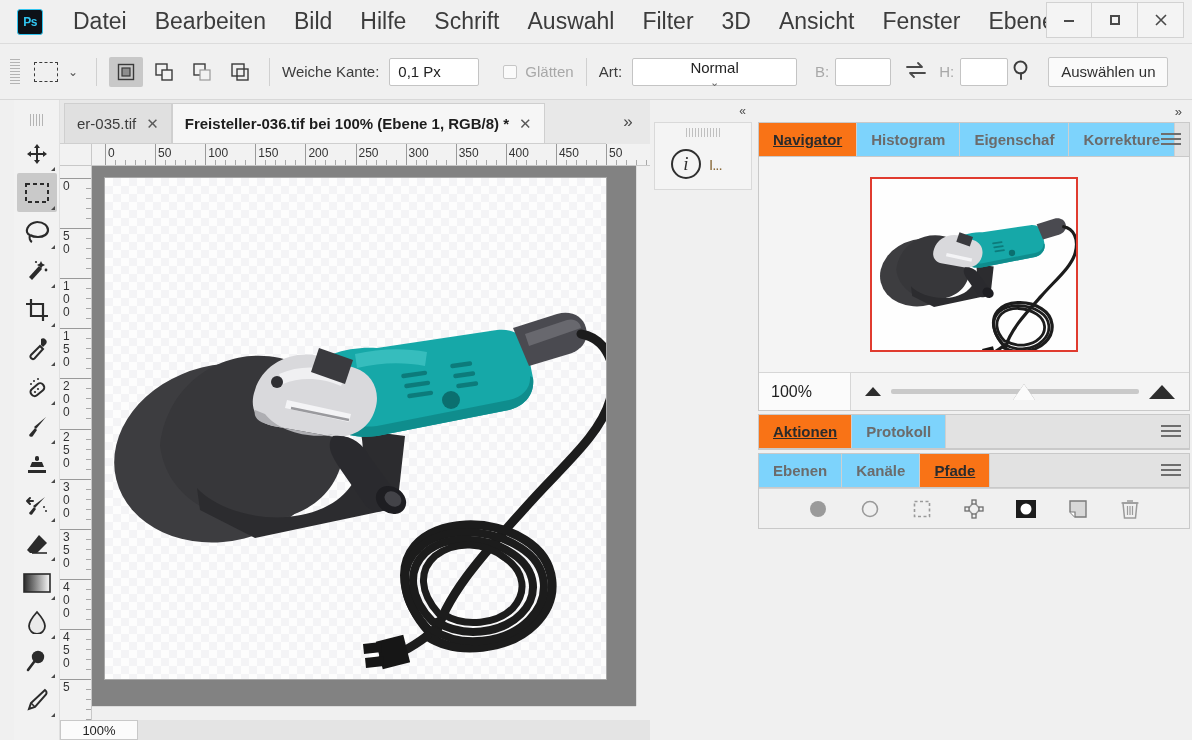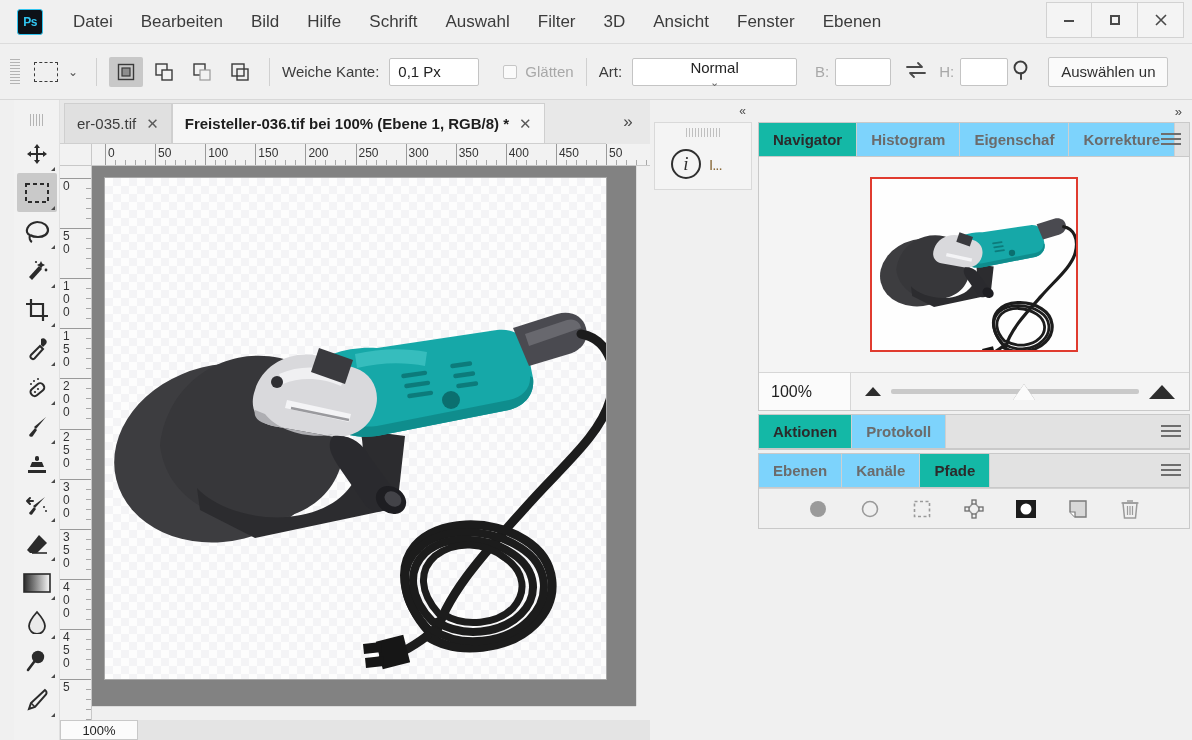--- a/index.html
+++ b/index.html
@@ -18,21 +18,21 @@
     background:#f0f0f0; border-bottom:1px solid #dcdcdc;
     display:flex; align-items:center;
   }
   .ps-logo {
     width:26px; height:26px; margin-left:17px; margin-right:16px;
     background:#0d1117; border:1px solid #31c5f0; border-radius:3px;
     color:#31c5f0; font-size:12px; font-weight:bold;
     display:flex; align-items:center; justify-content:center; letter-spacing:-.5px;
   }
   .menu-item {
-    font-size:17px; color:#3c3c3c; padding:4px 14px; white-space:nowrap; cursor:default;
+    font-size:23px; color:#3c3c3c; padding:4px 14px; white-space:nowrap; cursor:default;
   }
   .wincontrols { position:absolute; right:8px; top:2px; display:flex; }
   .wb {
     width:46px; height:36px; display:flex; align-items:center; justify-content:center;
     border:1px solid #d2d2d2; background:#f4f4f4; color:#4a4a4a;
   }
   .wb + .wb { border-left:none; }
 
   
   .optionsbar {
@@ -172,21 +172,21 @@
   
   .rightcol { position:absolute; left:756px; top:100px; width:436px; bottom:0; background:#f0f0f0; }
   .rc-head { height:22px; display:flex; align-items:center; justify-content:flex-end; padding-right:10px; font-size:13px; color:#4a4a4a; }
   .panel { background:#f0f0f0; border:1px solid #c9c9c9; margin:0 2px 3px 2px; }
   .ptabs { display:flex; align-items:stretch; height:34px; background:#e2e2e2; border-bottom:1px solid #c9c9c9; position:relative; }
   .ptab {
     display:flex; align-items:center; padding:0 14px; font-size:15px; font-weight:bold;
     color:#6b6b6b; background:#7dd3fc; border-right:1px solid #cfcfcf; white-space:nowrap;
     max-width:110px; overflow:hidden;
   }
-  .ptab.active { background:#14b8a6; color:#2b2b2b; }
+  .ptab.active { background:#f97316; color:#2b2b2b;text-decoration:underline; }
   .phamburger { position:absolute; right:8px; top:50%; transform:translateY(-50%); width:20px; height:14px;
     background-image: repeating-linear-gradient(to bottom,#6e6e6e 0,#6e6e6e 2px,transparent 2px,transparent 5px); }
   .nav-body { height:215px; background:#f4f4f4; display:flex; align-items:center; justify-content:center; }
   .nav-thumb { position:relative; width:208px; height:175px; background:#fefefe; border:2px solid #e03b2f; }
   .nav-foot { height:38px; display:flex; align-items:center; background:#f4f4f4; border-top:1px solid #d6d6d6; }
   .nav-zoomval { width:92px; height:100%; display:flex; align-items:center; padding-left:12px;
     font-size:16px; color:#1f1f1f; border-right:1px solid #d6d6d6; background:#fbfbfb; }
   .nav-slider { flex:1; display:flex; align-items:center; padding:0 14px; gap:10px; }
   .mtn-s { width:0;height:0; border-left:8px solid transparent; border-right:8px solid transparent; border-bottom:9px solid #2d2d2d; }
   .mtn-l { width:0;height:0; border-left:13px solid transparent; border-right:13px solid transparent; border-bottom:14px solid #2d2d2d; }

